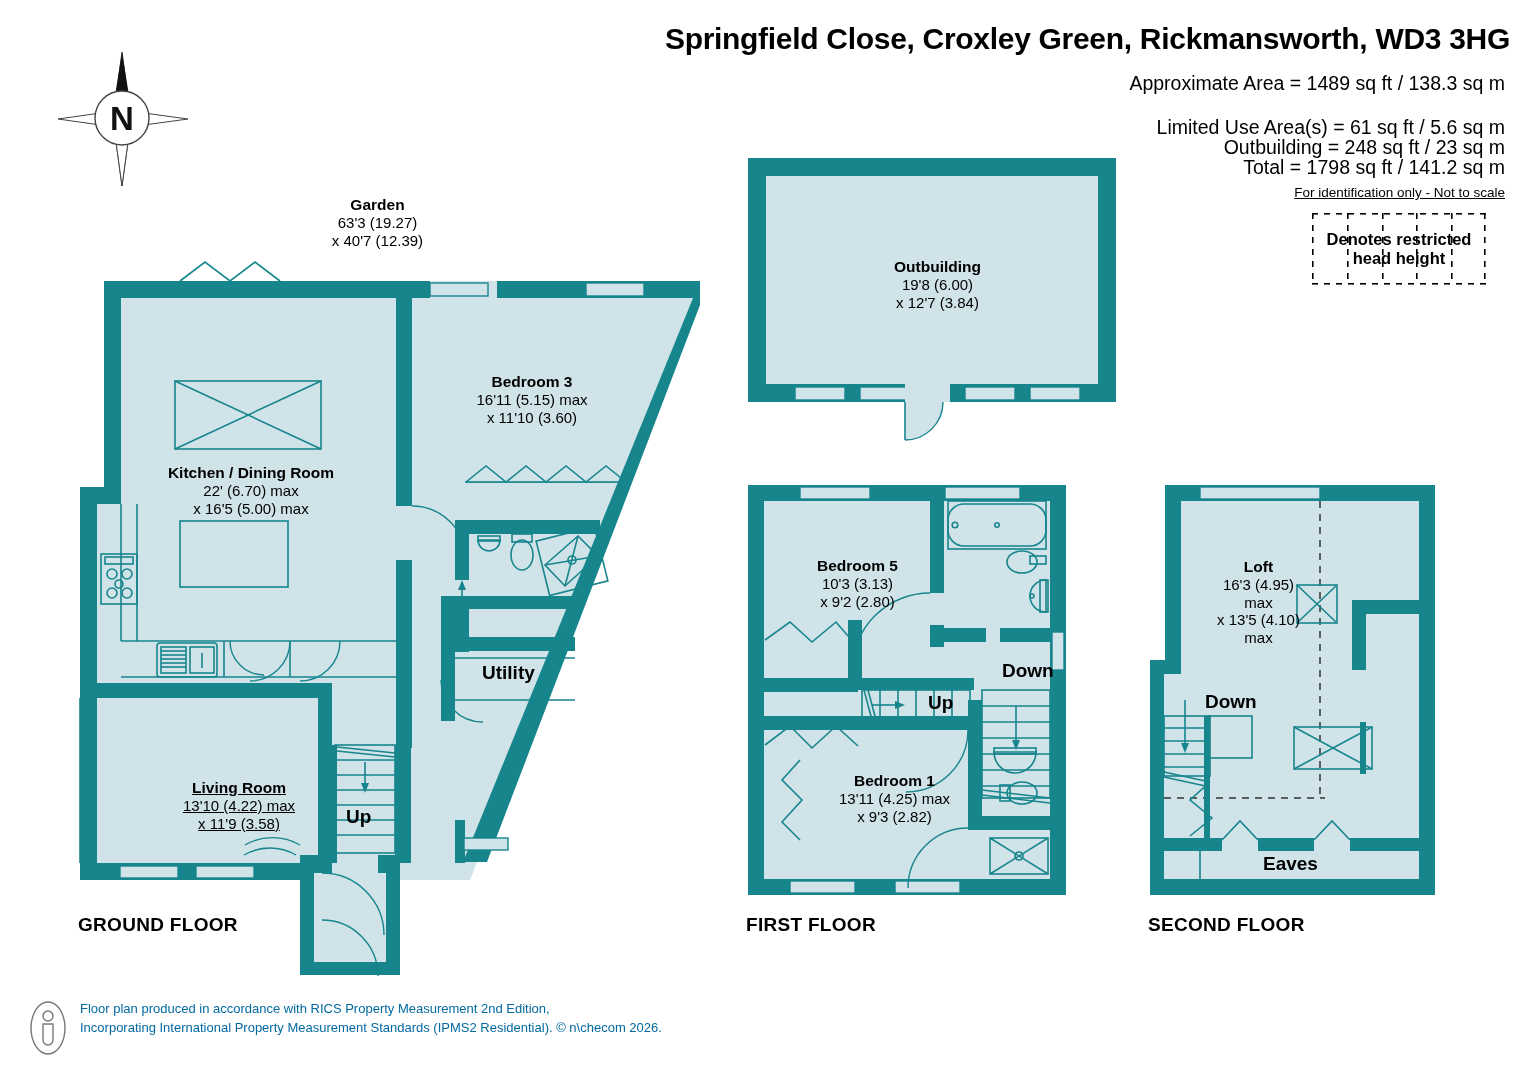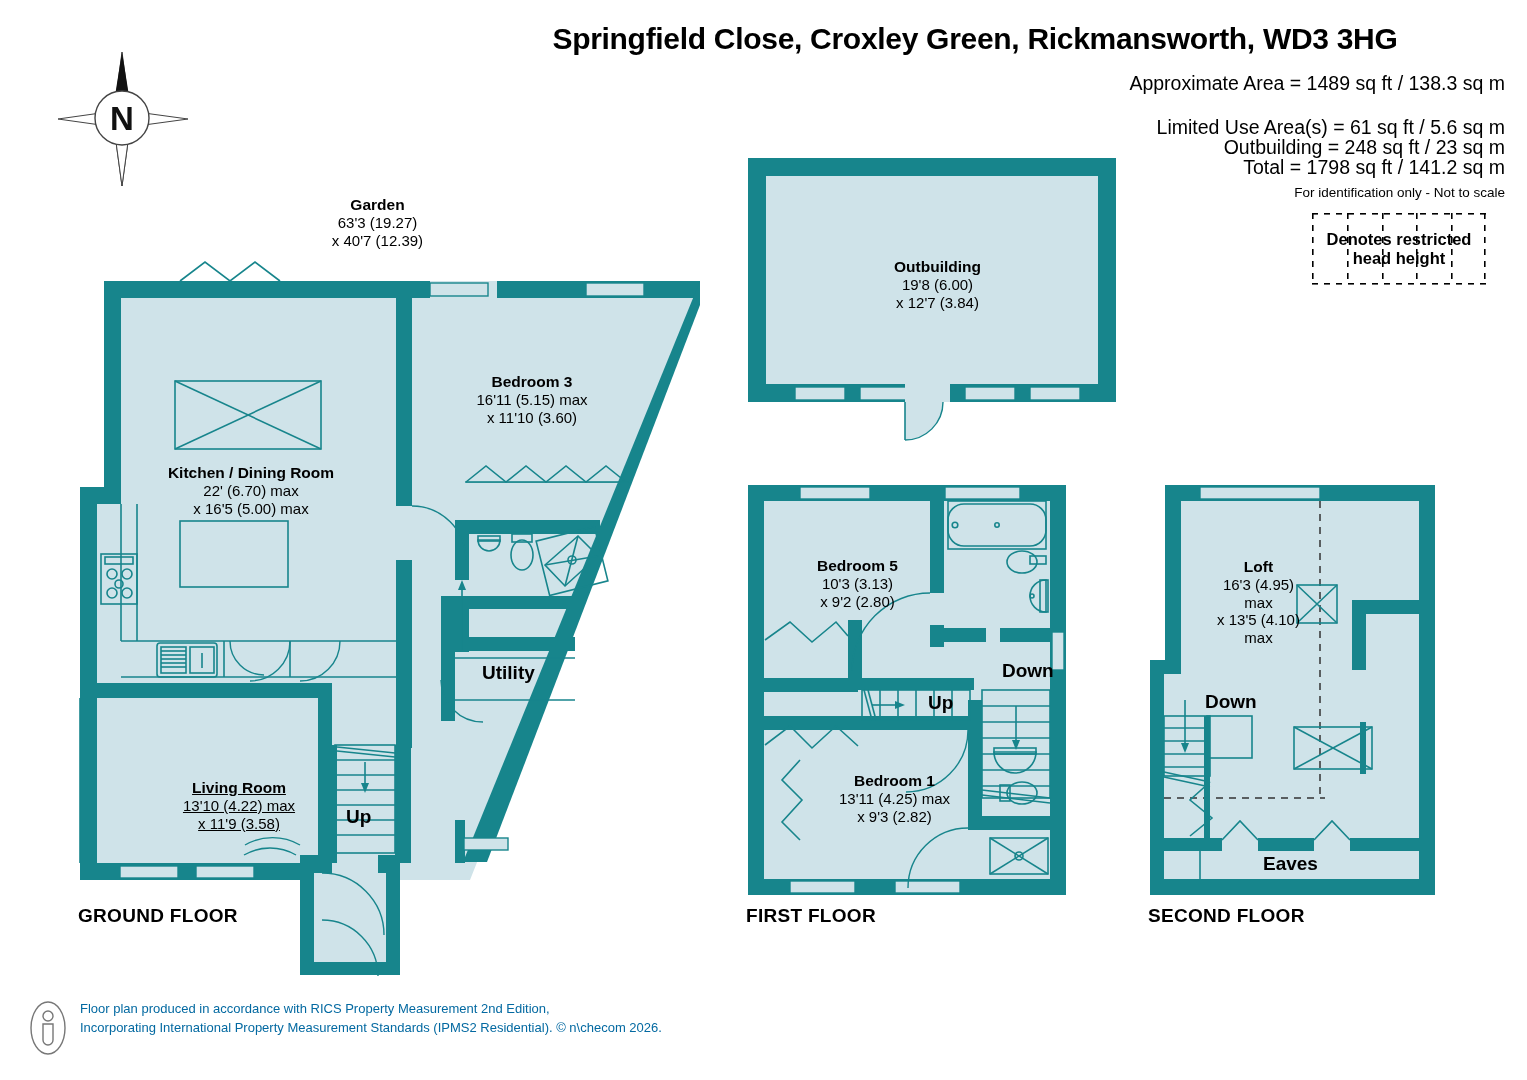--- a/index.html
+++ b/index.html
@@ -3,26 +3,26 @@
 <meta charset="utf-8">
 <style>
   html,body{margin:0;padding:0;background:#ffffff;}
   body{width:1527px;height:1080px;position:relative;overflow:hidden;
        font-family:"Liberation Sans", sans-serif;color:#000;}
   .stage{position:absolute;left:0;top:0;width:1527px;height:1080px;}
 
   
   #title{
     position:absolute;left:440px;top:22px;width:1070px;
-    text-align:center;font-size:30px;font-weight:bold;letter-spacing:-0.3px;
+    text-align:right;font-size:30px;font-weight:bold;letter-spacing:-0.3px;
     white-space:nowrap;
   }
   .areas{position:absolute;right:22px;text-align:right;font-size:19.5px;white-space:nowrap;}
   #a1{top:72px;} #a2{top:92px;margin-top:24px;} #a3{top:128px;margin-top:8px;} #a4{top:156px;}
-  #notscale{position:absolute;right:22px;top:185px;font-size:13.5px;text-align:left;white-space:nowrap;}
+  #notscale{position:absolute;right:22px;top:185px;font-size:13.5px;text-align:left;white-space:nowrap;text-decoration:underline;}
 
   
   #legendbox{
     position:absolute;left:1312px;top:213px;width:174px;height:72px;
     background:
       repeating-linear-gradient(to right,#000 0 6px,transparent 6px 12px) top/100% 1.6px no-repeat,
       repeating-linear-gradient(to right,#000 0 6px,transparent 6px 12px) bottom/100% 1.6px no-repeat,
       repeating-linear-gradient(to bottom,#000 0 6px,transparent 6px 12px) left/1.6px 100% no-repeat,
       repeating-linear-gradient(to bottom,#000 0 6px,transparent 6px 12px) right/1.6px 100% no-repeat,
       repeating-linear-gradient(to bottom,#000 0 6px,transparent 6px 12px) 34.8px 0/1.6px 100% no-repeat,
@@ -31,21 +31,21 @@
       repeating-linear-gradient(to bottom,#000 0 6px,transparent 6px 12px) 139.2px 0/1.6px 100% no-repeat;
     display:flex;align-items:center;justify-content:center;
   }
   #legendbox span{font-size:16.5px;font-weight:bold;line-height:1.15;text-align:center;}
 
   
   .rlabel{position:absolute;text-align:center;line-height:1.17;white-space:nowrap;}
   .rlabel b{font-size:15.5px;font-weight:bold;display:block;}
   .rlabel i{font-size:15px;font-style:normal;display:block;}
   .small-b{position:absolute;font-size:19px;font-weight:bold;white-space:nowrap;}
-  .floorname{position:absolute;font-size:19px;font-weight:bold;white-space:nowrap;letter-spacing:.3px;}
+  .floorname{position:absolute;font-size:19px;font-weight:bold;white-space:nowrap;letter-spacing:.3px;margin-top:9px;}
 
   
   #footer{position:absolute;left:80px;top:1000px;font-size:13px;color:#0369a1;line-height:1.45;}
   #footer div{white-space:nowrap;}
   #rics{position:absolute;left:28px;top:1000px;}
   svg{display:block;}
   #plansvg{position:absolute;left:0;top:0;}
 </style>
 </head>
 <body>

